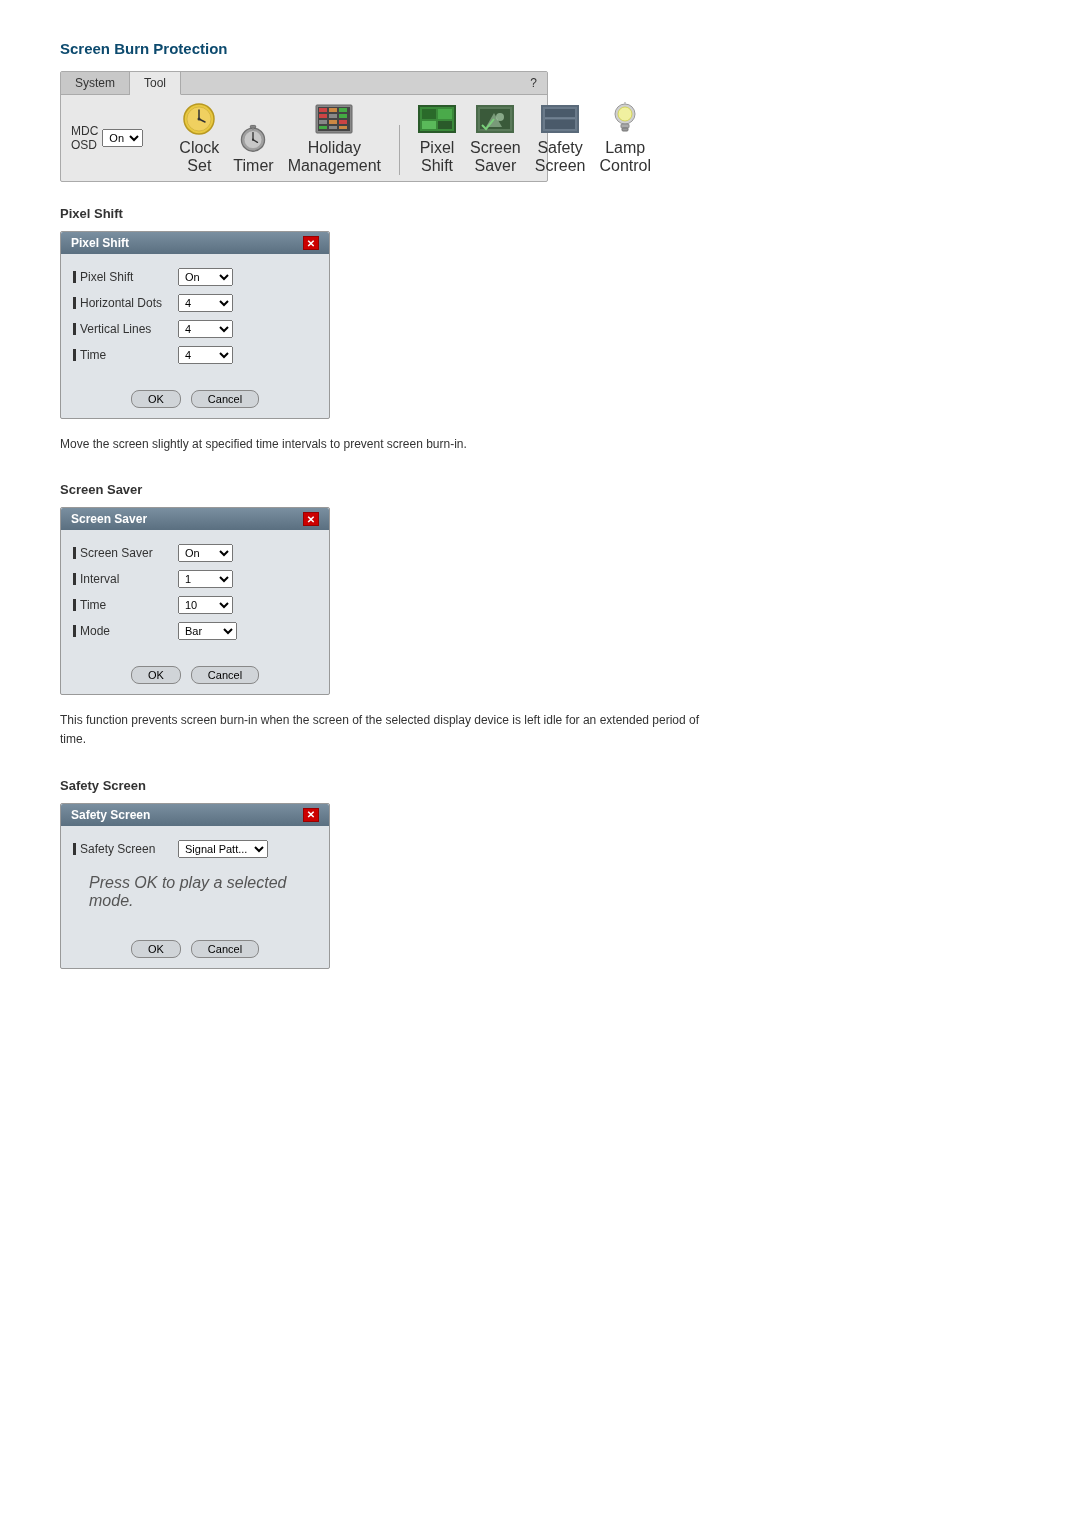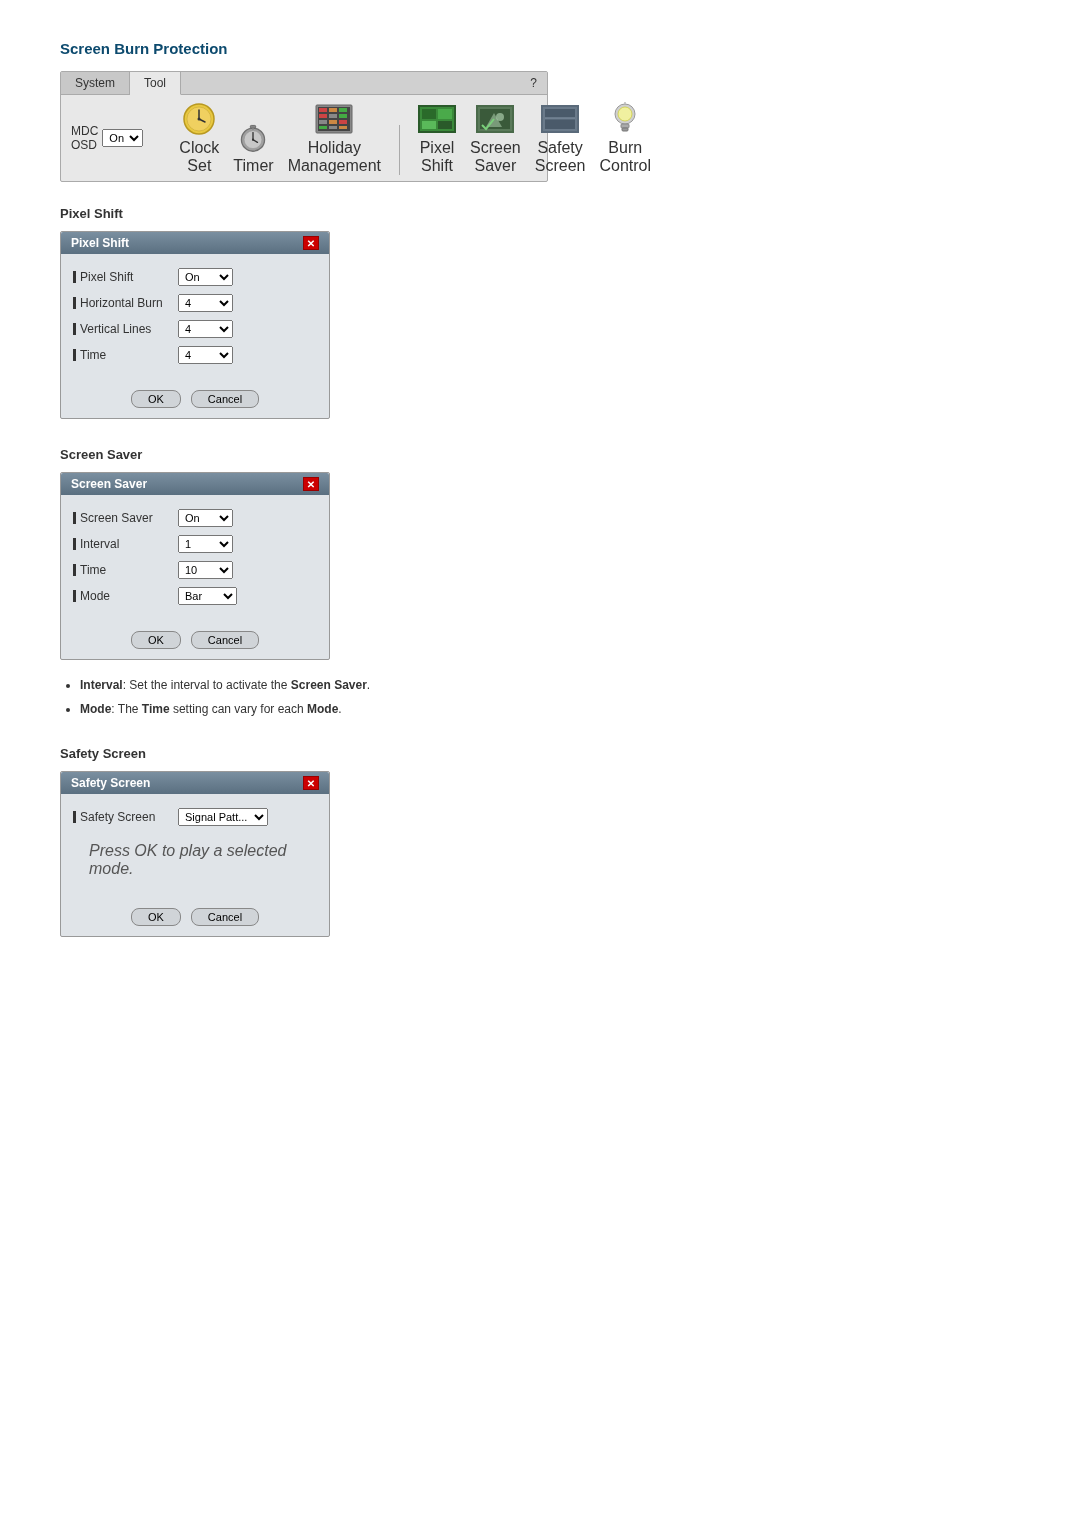--- a/index.html
+++ b/index.html
@@ -348,21 +348,21 @@
       <div class="tb-icon">
         <div class="icon-img">
           <svg width="30" height="34" viewBox="0 0 30 34" xmlns="http://www.w3.org/2000/svg">
             <ellipse cx="15" cy="12" rx="10" ry="10" fill="#d0d0d0" stroke="#999" stroke-width="1"></ellipse>
             <ellipse cx="15" cy="12" rx="7" ry="7" fill="#f0f0a0" stroke="#c0c000" stroke-width="0.5"></ellipse>
             <rect x="11" y="22" width="8" height="4" rx="1" fill="#aaa" stroke="#888"></rect>
             <rect x="12" y="26" width="6" height="3" rx="1" fill="#999" stroke="#777"></rect>
             <line x1="15" y1="2" x2="15" y2="0" stroke="#bbb" stroke-width="1.5"></line>
           </svg>
         </div>
-        <span>Burn</span>
+        <span>Lamp</span>
         <span>Control</span>
       </div>
 
     </div>
   </div>
 </div>
 
 <div class="section-gap">
   <div class="sub-title">Pixel Shift</div>
 
@@ -379,21 +379,21 @@
           <span>Pixel Shift</span>
         </div>
         <select class="dialog-select">
           <option>On</option><option>Off</option>
         </select>
       </div>
 
       <div class="dialog-row">
         <div class="dialog-row-label">
           <span class="label-bar"></span>
-          <span>Horizontal Burn</span>
+          <span>Horizontal Dots</span>
         </div>
         <select class="dialog-select">
           <option>1</option><option>2</option><option>3</option><option selected="">4</option><option>5</option>
         </select>
       </div>
 
       <div class="dialog-row">
         <div class="dialog-row-label">
           <span class="label-bar"></span>
           <span>Vertical Lines</span>
@@ -412,20 +412,21 @@
           <option>1</option><option>2</option><option>3</option><option selected="">4</option><option>5</option>
         </select>
       </div>
     </div>
     <div class="dialog-footer">
       <button class="dialog-btn">OK</button>
       <button class="dialog-btn">Cancel</button>
     </div>
   </div>
 
+  <p class="desc-text">Move the screen slightly at specified time intervals to prevent screen burn-in.</p>
 </div>
 
 <div class="section-gap">
   <div class="sub-title">Screen Saver</div>
 
   <div class="dialog">
     <div class="dialog-header">
       <span>Screen Saver</span>
       <div class="dialog-close">✕</div>
     </div>
@@ -470,29 +471,22 @@
           <option selected="">Bar</option><option>Eraser</option><option>Pixel</option>
         </select>
       </div>
     </div>
     <div class="dialog-footer">
       <button class="dialog-btn">OK</button>
       <button class="dialog-btn">Cancel</button>
     </div>
   </div>
 
-
-  <ul class="bullet-list">
-    <li>
-      <b>Interval</b><span>: Set the interval to activate the </span><b>Screen Saver</b><span>.</span>
-    </li>
-    <li>
-      <b>Mode</b><span>: The </span><b>Time</b><span> setting can vary for each </span><b>Mode</b><span>.</span>
-    </li>
-  </ul>
+  <p class="desc-text">This function prevents screen burn-in when the screen of the selected display device is left idle for an extended period of time.</p>
+
 </div>
 
 <div class="section-gap">
   <div class="sub-title">Safety Screen</div>
 
   <div class="dialog">
     <div class="dialog-header">
       <span>Safety Screen</span>
       <div class="dialog-close">✕</div>
     </div>

